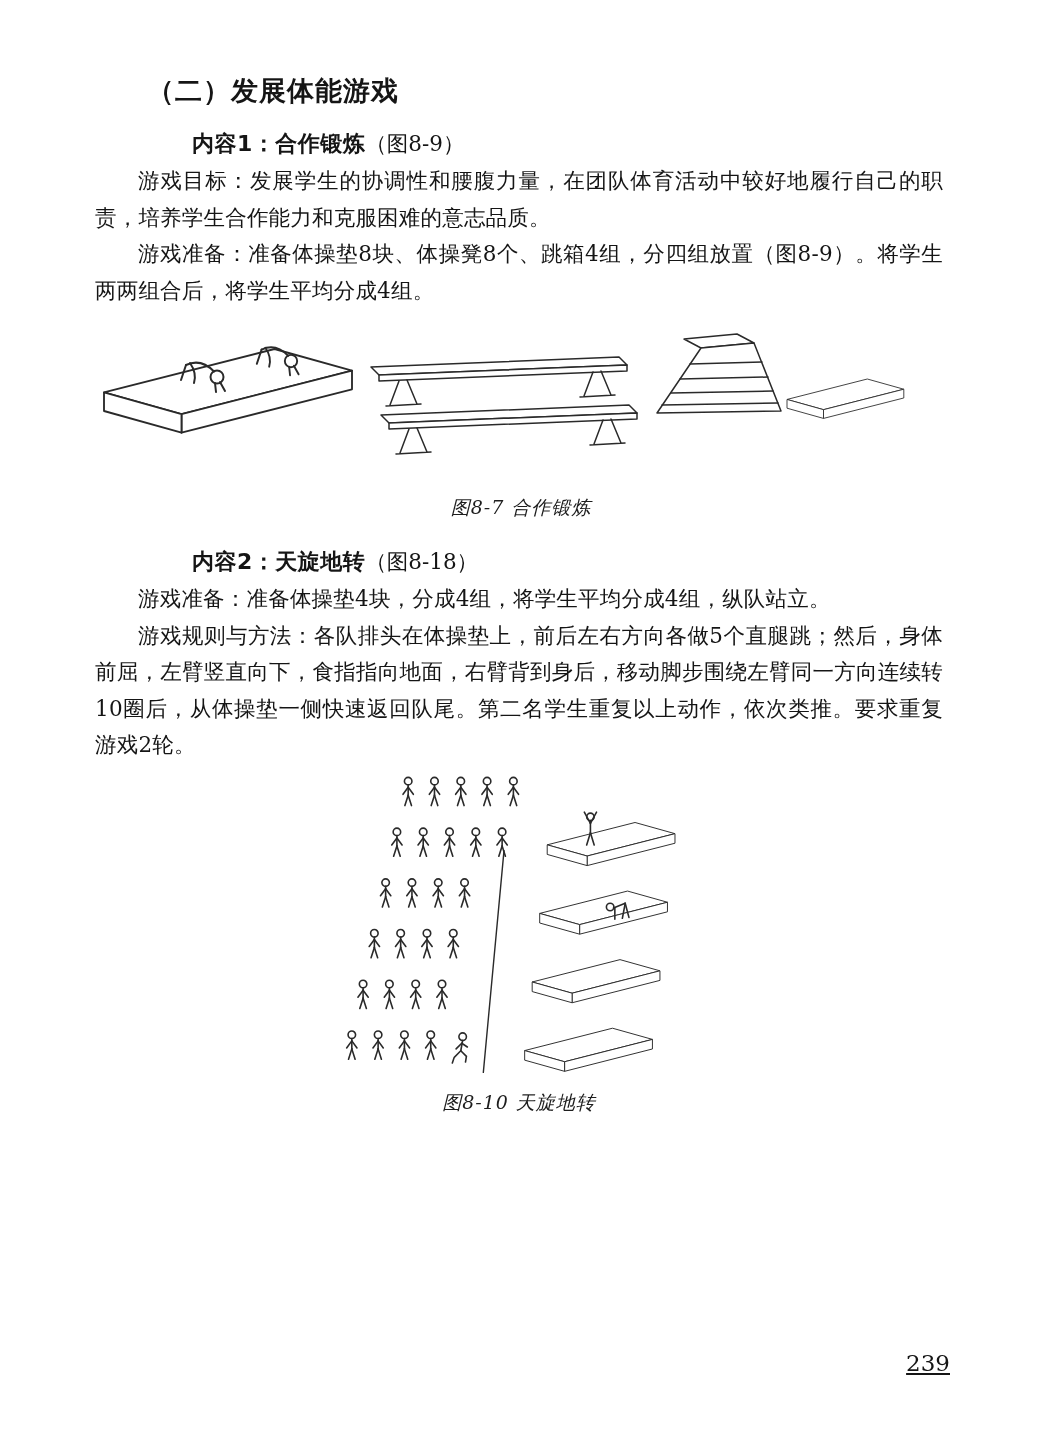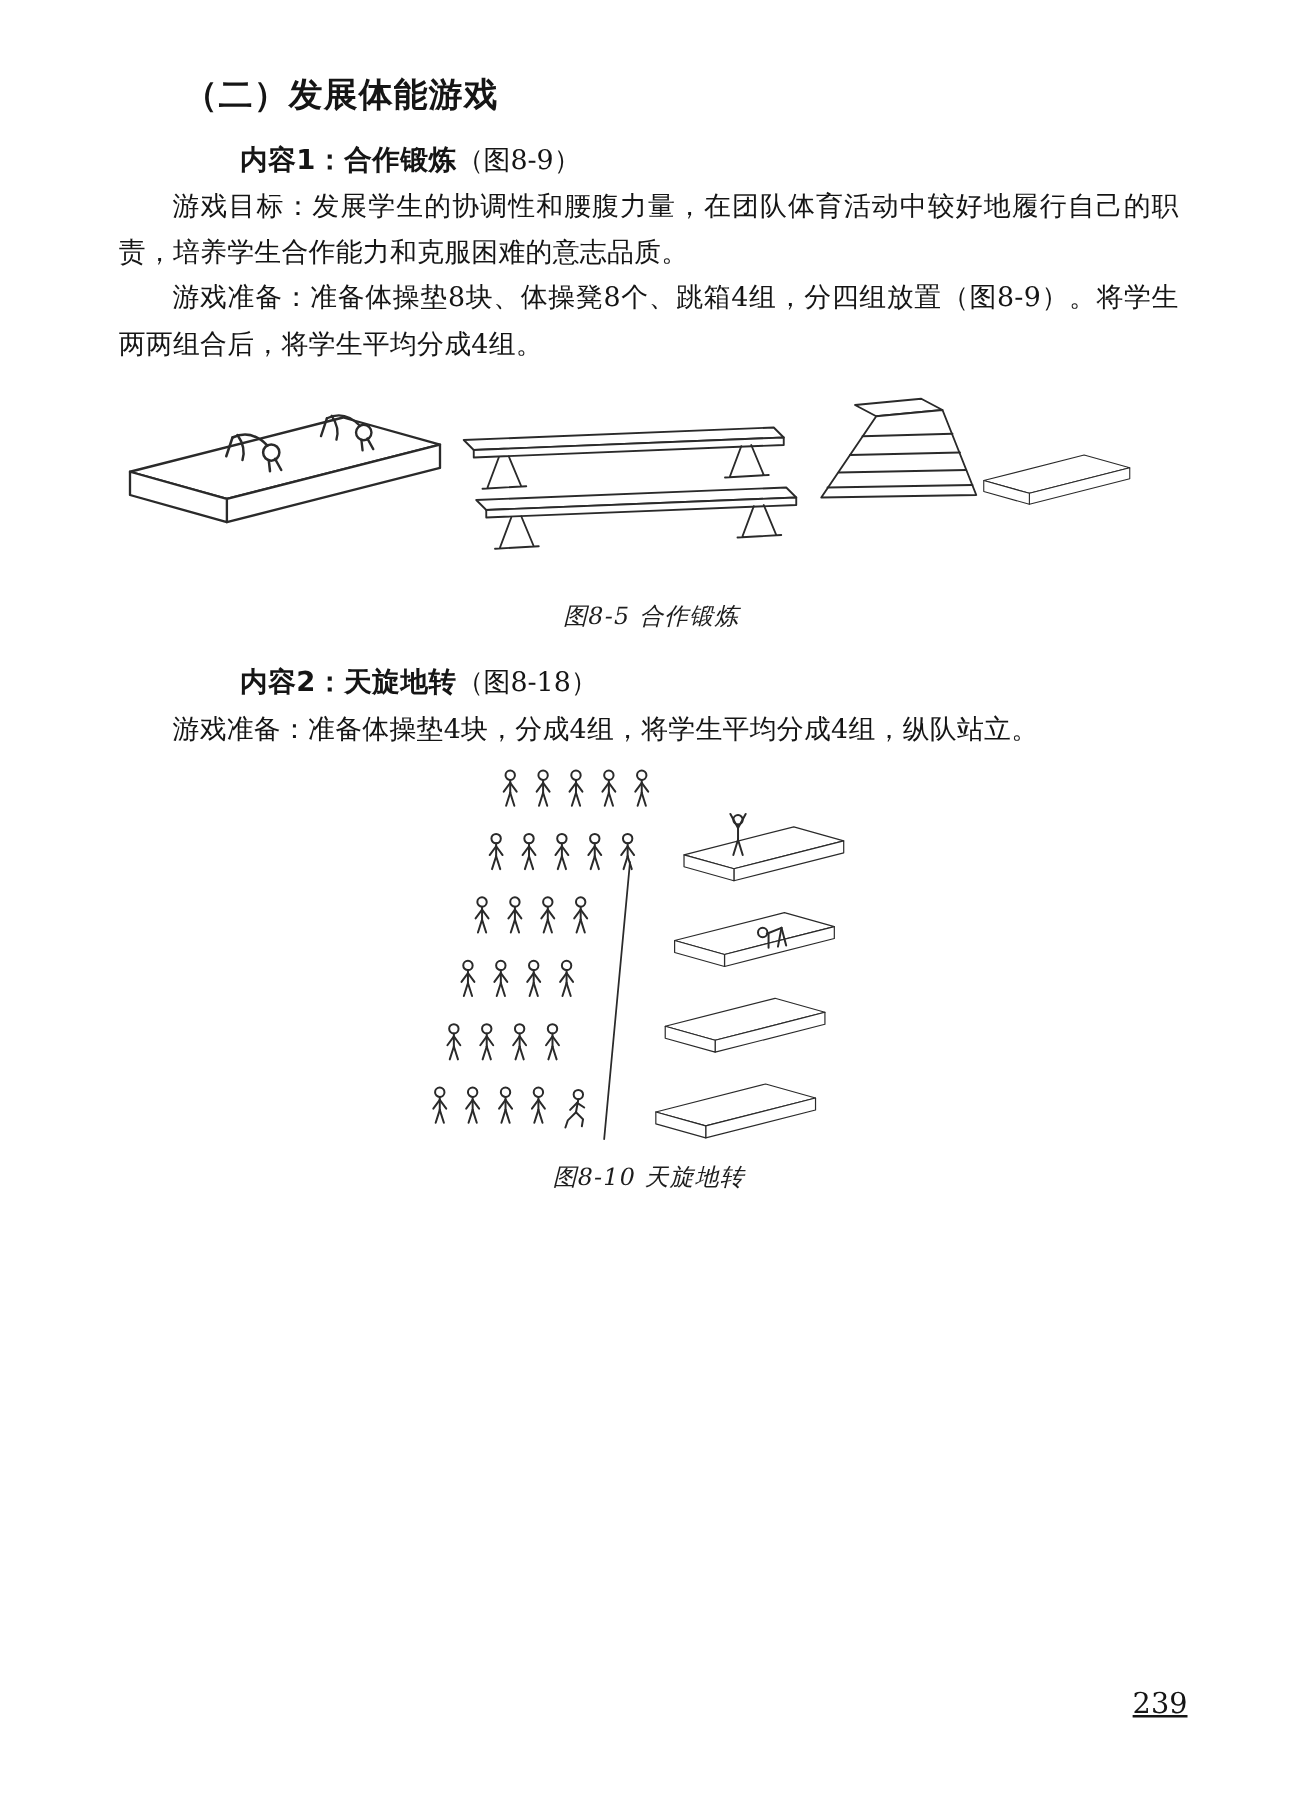--- a/index.html
+++ b/index.html
@@ -8,21 +8,21 @@
     position:relative;
     width:1038px; height:1452px;
     margin:0 auto;
     background:#ffffff;
     font-family:"DejaVu Serif","Liberation Serif",serif;
     color:#151515;
     overflow:hidden;
   }
   .content { position:absolute; left:95px; top:0; width:848px; }
   .doc-title {
-    padding-top:58px;
+    padding-top:73px;
     margin-left:52px;
     font-family:"DejaVu Sans","Liberation Sans",sans-serif;
     font-weight:700;
     font-size:27px;
     letter-spacing:1px;
   }
   .content-heading {
     margin-top:16px;
     font-size:22px;
     line-height:38px;
@@ -149,26 +149,27 @@
           <path class="thin" d="M591,43 L663,41"></path>
           <path class="thin" d="M581,58 L669,56"></path>
           <path class="thin" d="M572,72 L674,70"></path>
           <path class="thin" d="M563,84 L679,82"></path>
         </g>
 
         <g>
           <use href="#mat" transform="translate(688,58) scale(0.73)"></use>
         </g>
       </svg>
-      <figcaption class="figcap cap1">图8-5  合作锻炼</figcaption>
+      <figcaption class="figcap cap1">图8-7  合作锻炼</figcaption>
     </figure>
 
     <p class="content-heading" style="margin-top:22px"><span class="ch-bold">内容2：天旋地转</span><span class="ch-ref">（图8-18）</span></p>
 
     <p class="body">游戏准备：准备体操垫4块，分成4组，将学生平均分成4组，纵队站立。</p>
+    <p class="body">游戏规则与方法：各队排头在体操垫上，前后左右方向各做5个直腿跳；然后，身体前屈，左臂竖直向下，食指指向地面，右臂背到身后，移动脚步围绕左臂同一方向连续转10圈后，从体操垫一侧快速返回队尾。第二名学生重复以上动作，依次类推。要求重复游戏2轮。</p>
 
     <figure class="fig2">
       <svg width="381" height="310" viewBox="0 0 405 330">
         <g>
           <use href="#p-stand" transform="translate(84,40)"></use>
             <use href="#p-stand" transform="translate(112,40)"></use>
             <use href="#p-stand" transform="translate(140,40)"></use>
             <use href="#p-stand" transform="translate(168,40)"></use>
             <use href="#p-stand" transform="translate(196,40)"></use>
           <use href="#p-stand" transform="translate(72,94)"></use>

